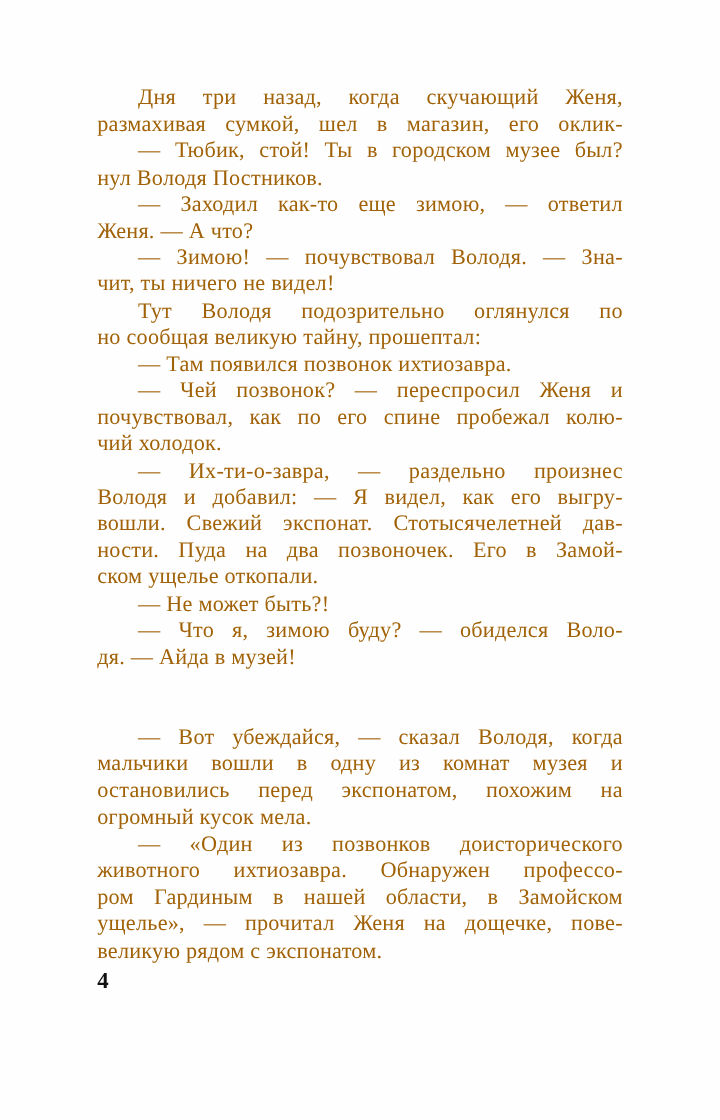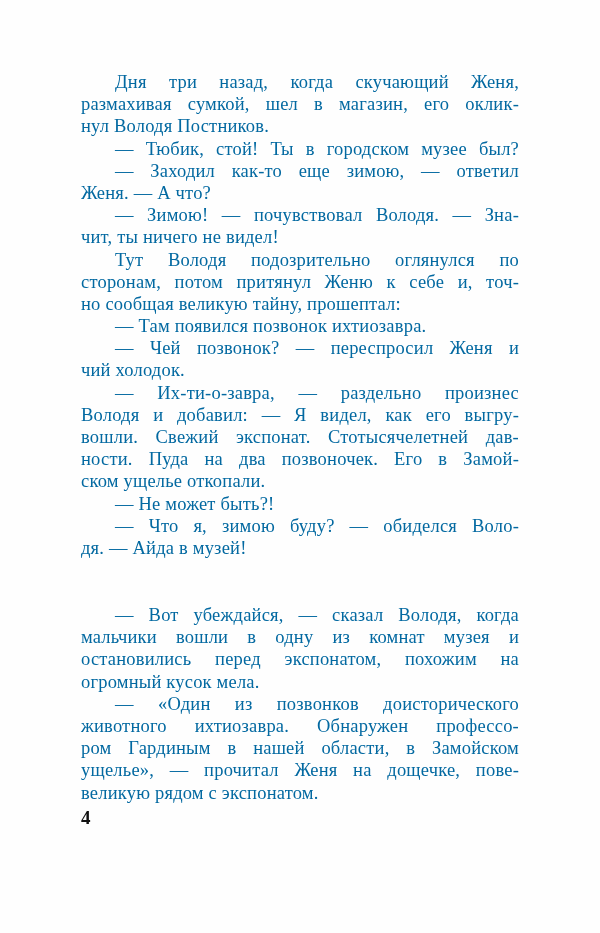--- a/index.html
+++ b/index.html
@@ -1,21 +1,21 @@
 <!DOCTYPE html>
 <html><head>
 <meta charset="utf-8">
 <style>
   html, body { margin:0; padding:0; background:#ffffff; }
   body { width:600px; height:933px; position:relative; overflow:hidden; }
   .page { position:absolute; left:0; top:0; width:600px; height:933px; background:#fefefe; }
   .text-block {
     position:absolute; left:81px; width:438px;
     font-family:"Liberation Serif", "DejaVu Serif", serif;
-    font-size:18.5px; color:#0369a1; letter-spacing:0.2px;
+    font-size:18.5px; color:#a16207; letter-spacing:0.2px;
   }
   .line {
     display:block; height:22.2px; line-height:22.2px;
     white-space:nowrap; text-align:justify; text-align-last:justify;
   }
   .line.last { text-align-last:left; }
   .line.indent { padding-left:34px; }
   #block1 { top:71px; }
   #block2 { top:604px; }
   .page-number {
@@ -24,31 +24,31 @@
     font-size:19px; color:#111;
   }
 </style>
 </head>
 <body>
 
 <div class="page">
   <div class="text-block" id="block1">
       <span class="line indent">Дня три назад, когда скучающий Женя,</span>
       <span class="line">размахивая сумкой, шел в магазин, его оклик-</span>
+      <span class="line indent">— Тюбик, стой! Ты в городском музее был?</span>
       <span class="line last">нул Володя Постников.</span>
-      <span class="line indent">— Тюбик, стой! Ты в городском музее был?</span>
       <span class="line indent">— Заходил как-то еще зимою, — ответил</span>
       <span class="line last">Женя. — А что?</span>
       <span class="line indent">— Зимою! — почувствовал Володя. — Зна-</span>
       <span class="line last">чит, ты ничего не видел!</span>
       <span class="line indent">Тут Володя подозрительно оглянулся по</span>
-      <span class="line">сторонам, потом притянул Женю к себе и, точ-</span>
       <span class="line last">но сообщая великую тайну, прошептал:</span>
       <span class="line indent last">— Там появился позвонок ихтиозавра.</span>
       <span class="line indent">— Чей позвонок? — переспросил Женя и</span>
+      <span class="line">почувствовал, как по его спине пробежал колю-</span>
       <span class="line last">чий холодок.</span>
       <span class="line indent">— Их-ти-о-завра, — раздельно произнес</span>
       <span class="line">Володя и добавил: — Я видел, как его выгру-</span>
       <span class="line">вошли. Свежий экспонат. Стотысячелетней дав-</span>
       <span class="line">ности. Пуда на два позвоночек. Его в Замой-</span>
       <span class="line last">ском ущелье откопали.</span>
       <span class="line indent last">— Не может быть?!</span>
       <span class="line indent">— Что я, зимою буду? — обиделся Воло-</span>
       <span class="line last">дя. — Айда в музей!</span>
     </div>

